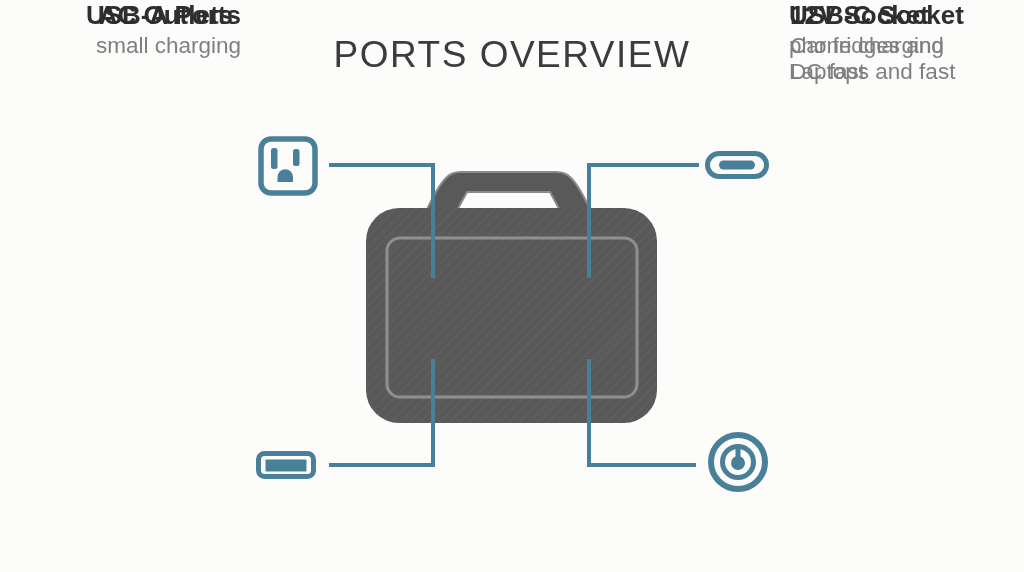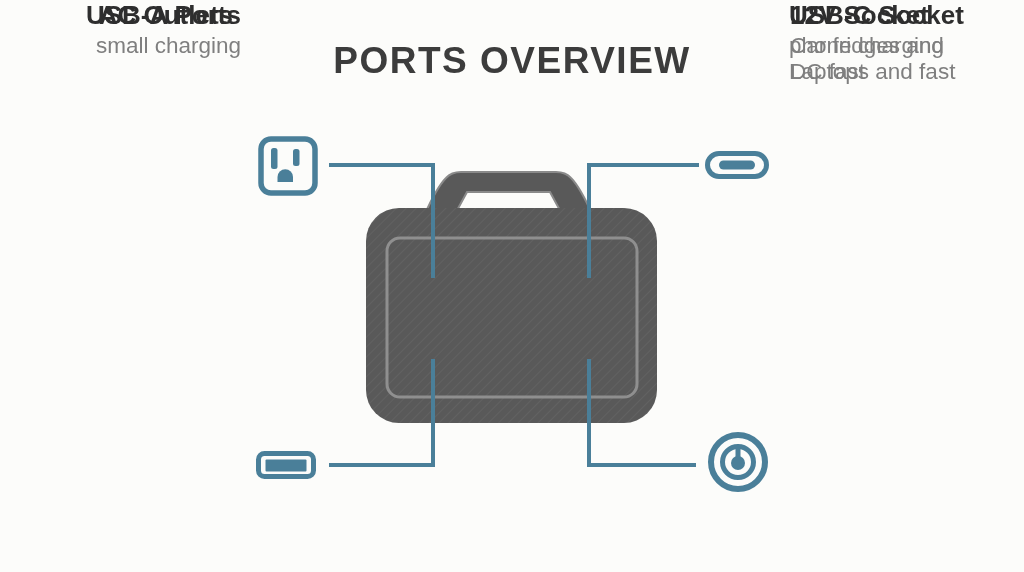--- a/index.html
+++ b/index.html
@@ -6,26 +6,26 @@
   .canvas {
     position: relative;
     width: 1024px;
     height: 572px;
     background: #fcfcfa;
     overflow: hidden;
     font-family: "Liberation Sans", "DejaVu Sans", sans-serif;
   }
   .title {
     position: absolute;
-    top: 40px;
+    top: 34px;
     left: 0;
     width: 100%;
     text-align: center;
     font-size: 37px;
-    font-weight: 700;
+    font-weight: 400;
     letter-spacing: 1.5px;
     color: #3c3c3c;
     margin: 0;
   }
   .graphic-layer {
     position: absolute;
     top: 0; left: 0;
     width: 1024px; height: 572px;
     pointer-events: none;
   }

